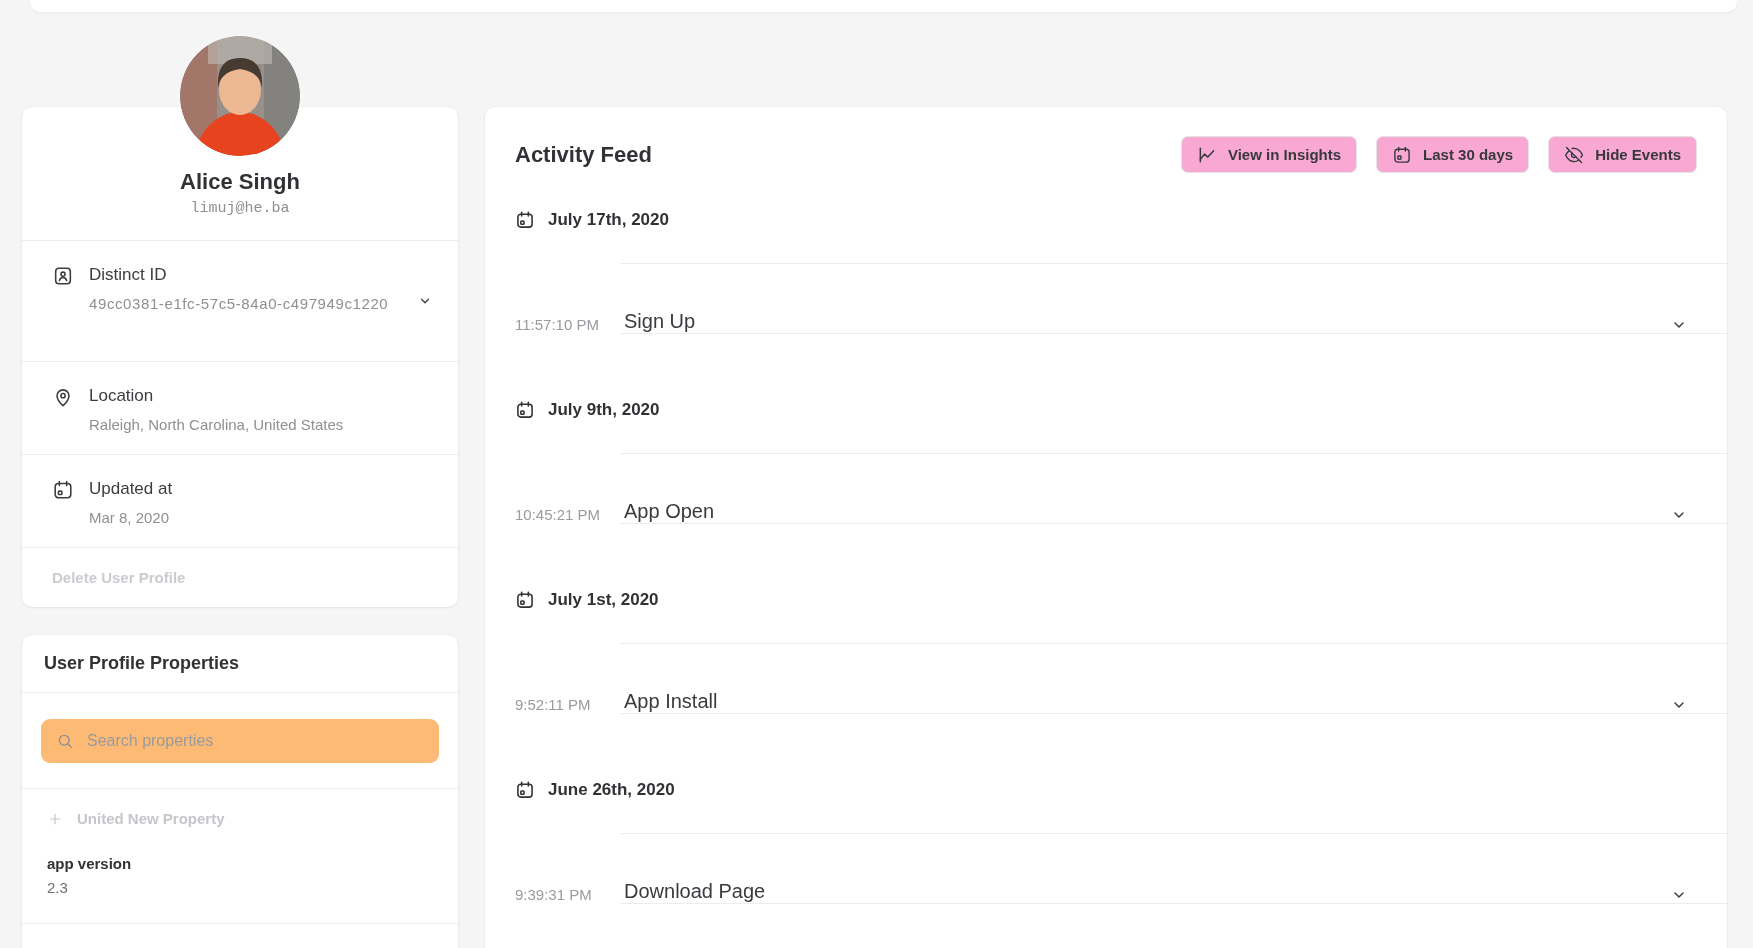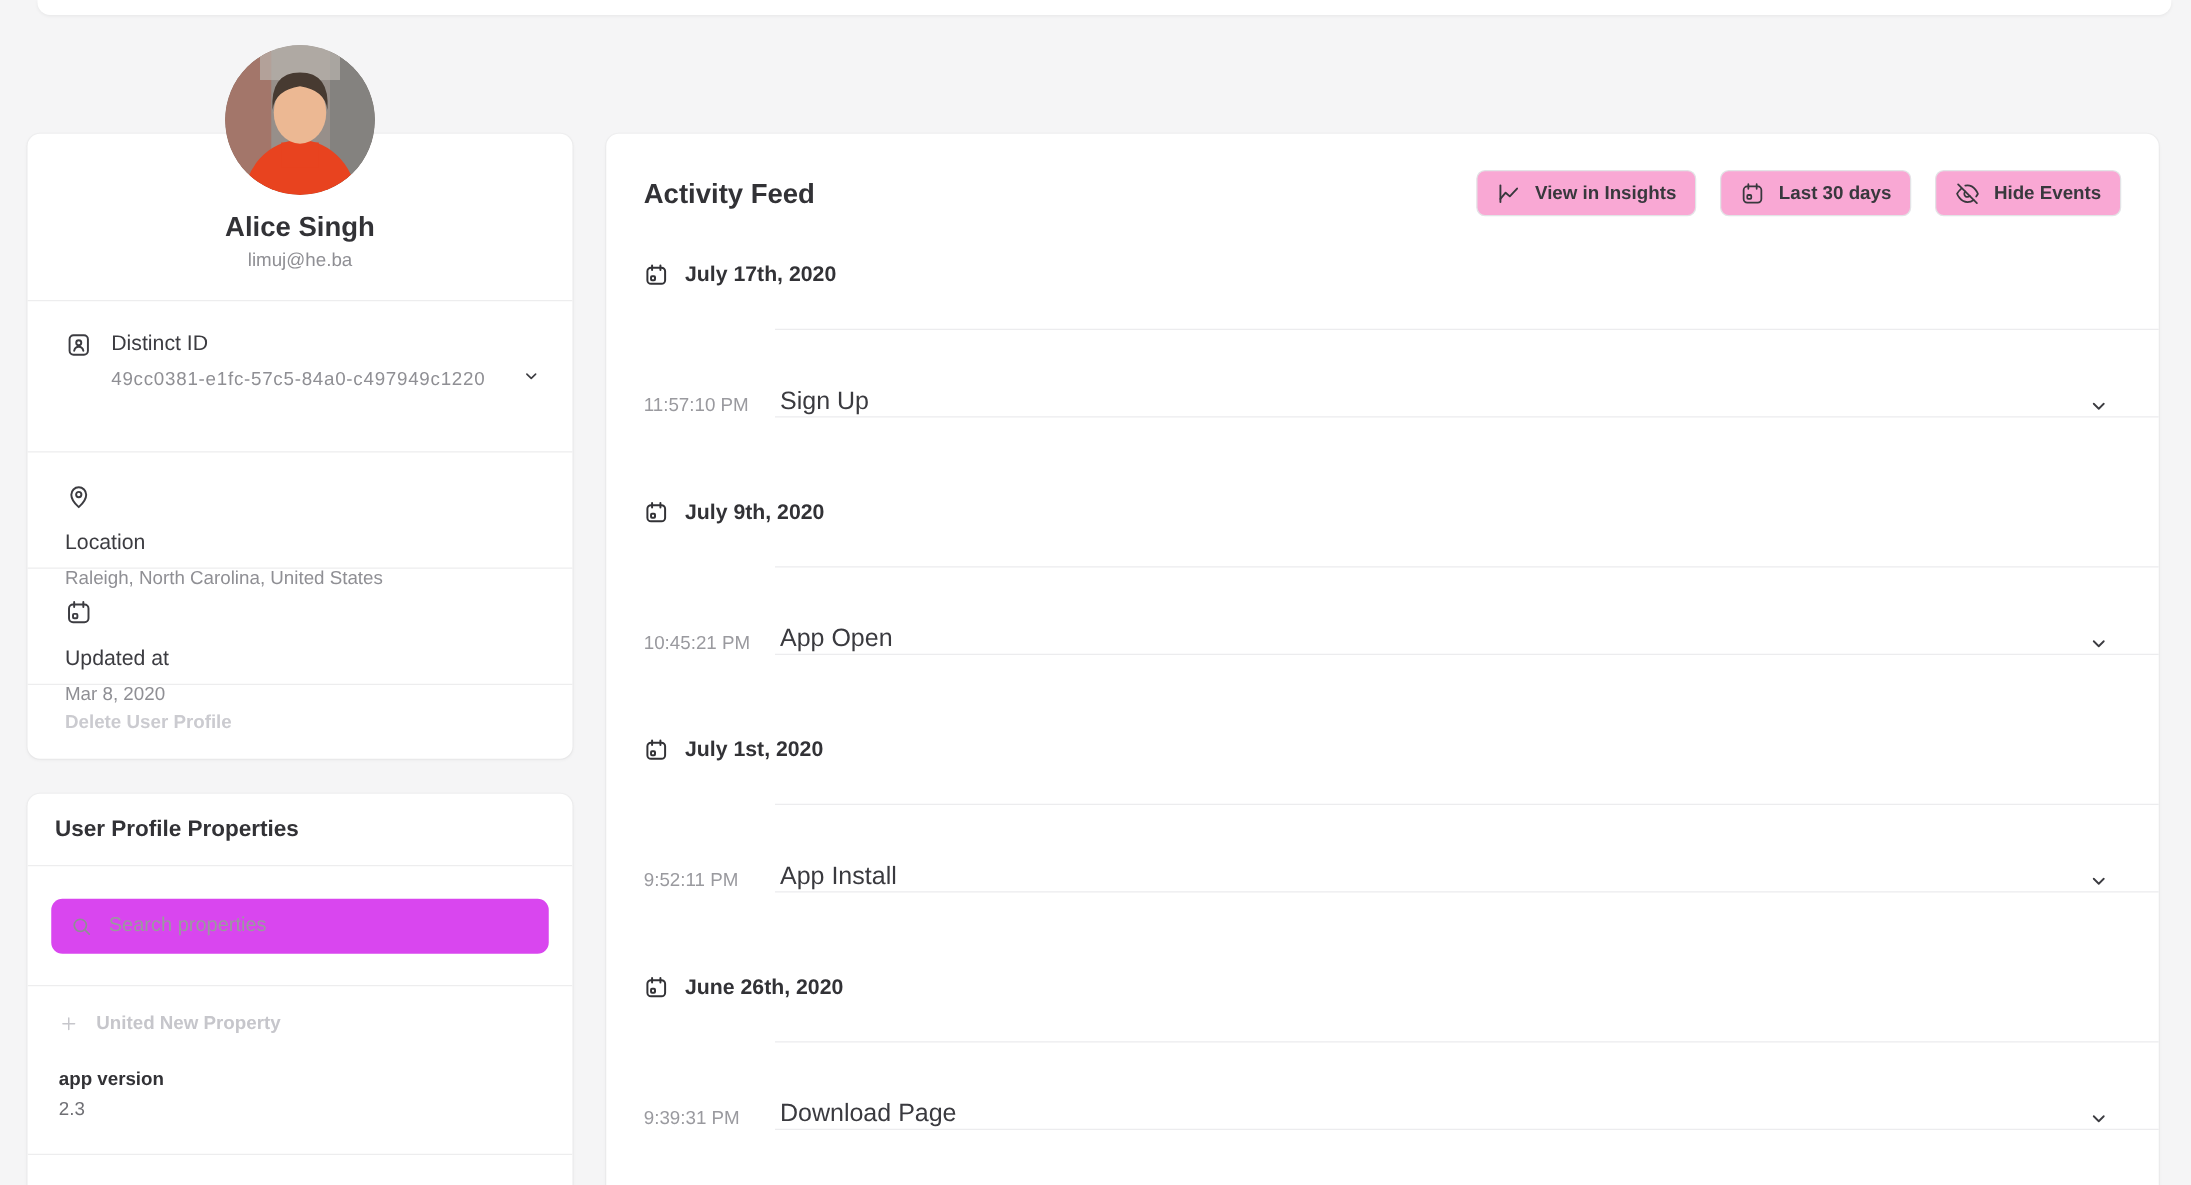--- a/index.html
+++ b/index.html
@@ -20,48 +20,48 @@
   }
   
   .sidebar { position:absolute; left:22px; top:107px; width:436px; }
   .profile-card { position:relative; }
   .avatar {
     position:absolute; top:-71px; left:50%; transform:translateX(-50%);
     width:120px; height:120px; border-radius:50%; overflow:hidden;
   }
   .profile-head { padding-top:62px; text-align:center; height:133px; }
   .profile-head h2 { margin:0; font-size:22px; line-height:26px; font-weight:bold; color:#323236; }
-  .email { margin-top:5px; font-size:15px; color:#8f8f94; }
+  .email { margin-top:5px; font-size:15px; color:#8f8f94;font-family:Liberation Mono, monospace; }
   .field {
     display:flex; gap:15px; padding:23px 28px 0 30px;
     border-top:1px solid #ededee; position:relative;
   }
   .field-1 { height:121px; }
-  .field-2, .field-3 { height:93px;flex-direction:column; }
+  .field-2, .field-3 { height:93px; }
   .ficon { width:22px; height:22px; flex:none; color:#3c3c41; margin-top:1px; }
   .ficon svg, .chev svg, .echev svg { display:block; width:100%; height:100%; }
   .flabel { font-size:17px; line-height:22px; color:#3c3c41; }
   .fvalue { margin-top:6px; font-size:15px; line-height:23px; color:#8f8f94; }
   .idvalue { max-width:300px; word-break:break-all; letter-spacing:.6px; }
   .chev {
     position:absolute; right:26px; top:50%; transform:translateY(-50%);
     width:14px; height:14px; color:#3c3c41; cursor:pointer;
   }
   .delete-row {
     border-top:1px solid #ededee; height:60px; display:flex; align-items:center;
     padding:0 30px; color:#cbcbd0; font-size:15px; font-weight:600; cursor:pointer;
   }
   .upp-card { margin-top:28px; height:400px; overflow:hidden; }
   .upp-header {
     height:58px; display:flex; align-items:center; padding:0 22px;
     font-size:18px; font-weight:bold; color:#323236; border-bottom:1px solid #ededee;
   }
   .search-wrap { padding:26px 19px 25px; border-bottom:1px solid #ededee; }
   .search-box {
-    height:44px; background:#d946ef; border-radius:9px;
+    height:44px; background:#fdba74; border-radius:9px;
     display:flex; align-items:center; gap:11px; padding:0 15px; cursor:text;
   }
   .search-box .sicon { width:18px; height:18px; color:#8f8f94; flex:none; }
   .search-box .sicon svg { display:block; width:100%; height:100%; }
   .search-box input {
     border:none; background:transparent; outline:none; width:100%;
     font-size:16px; color:#38383d; font-family:inherit;
   }
   .search-box input::placeholder { color:#9a9a9f; }
   .create-row {

